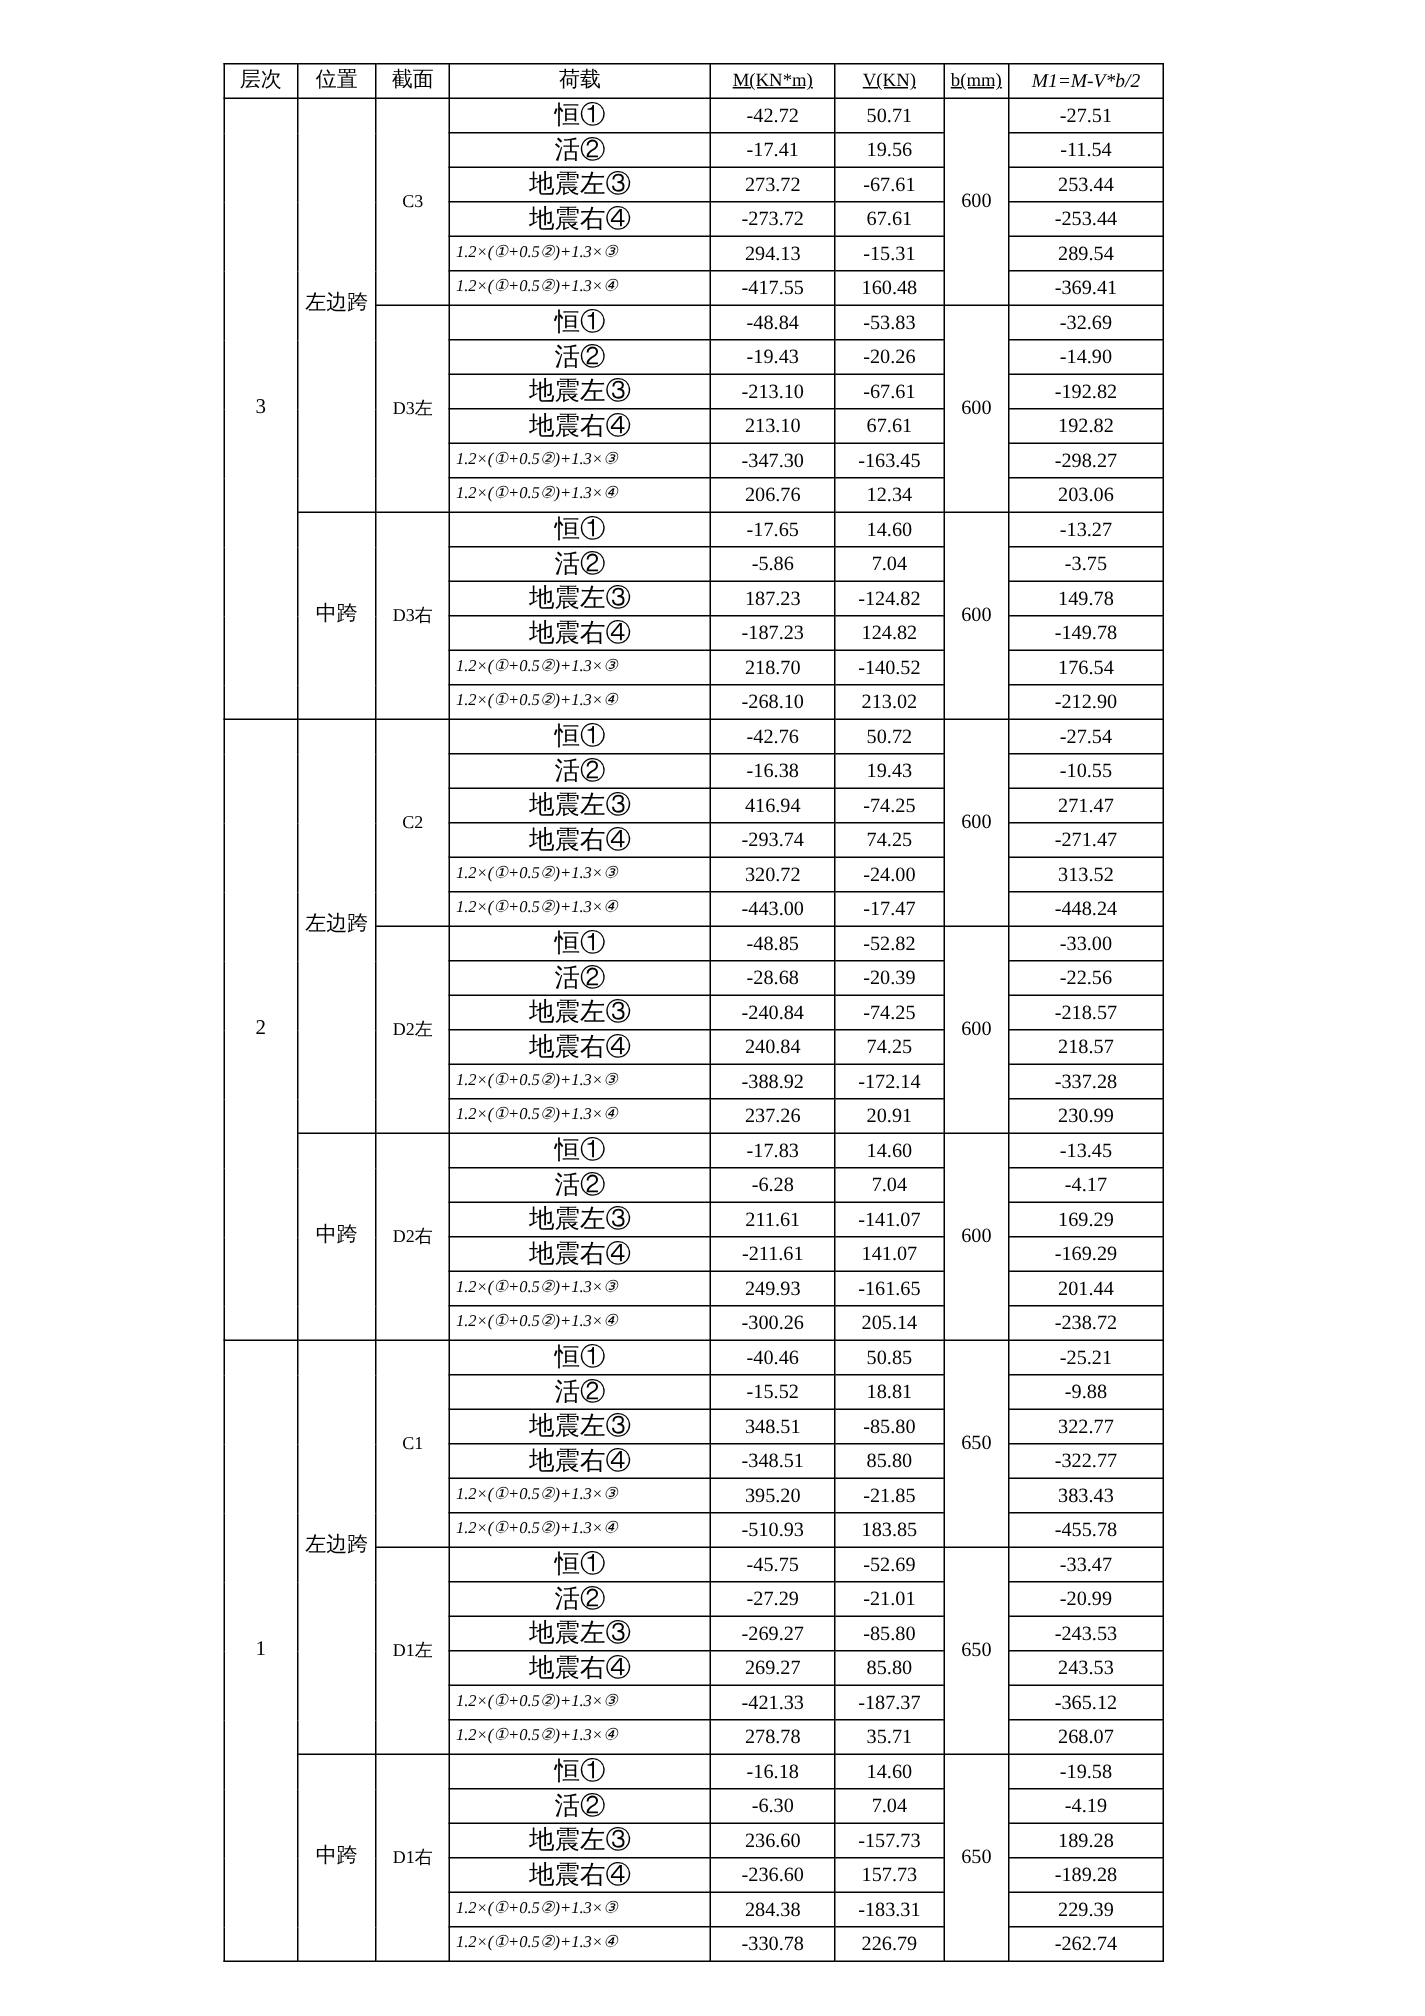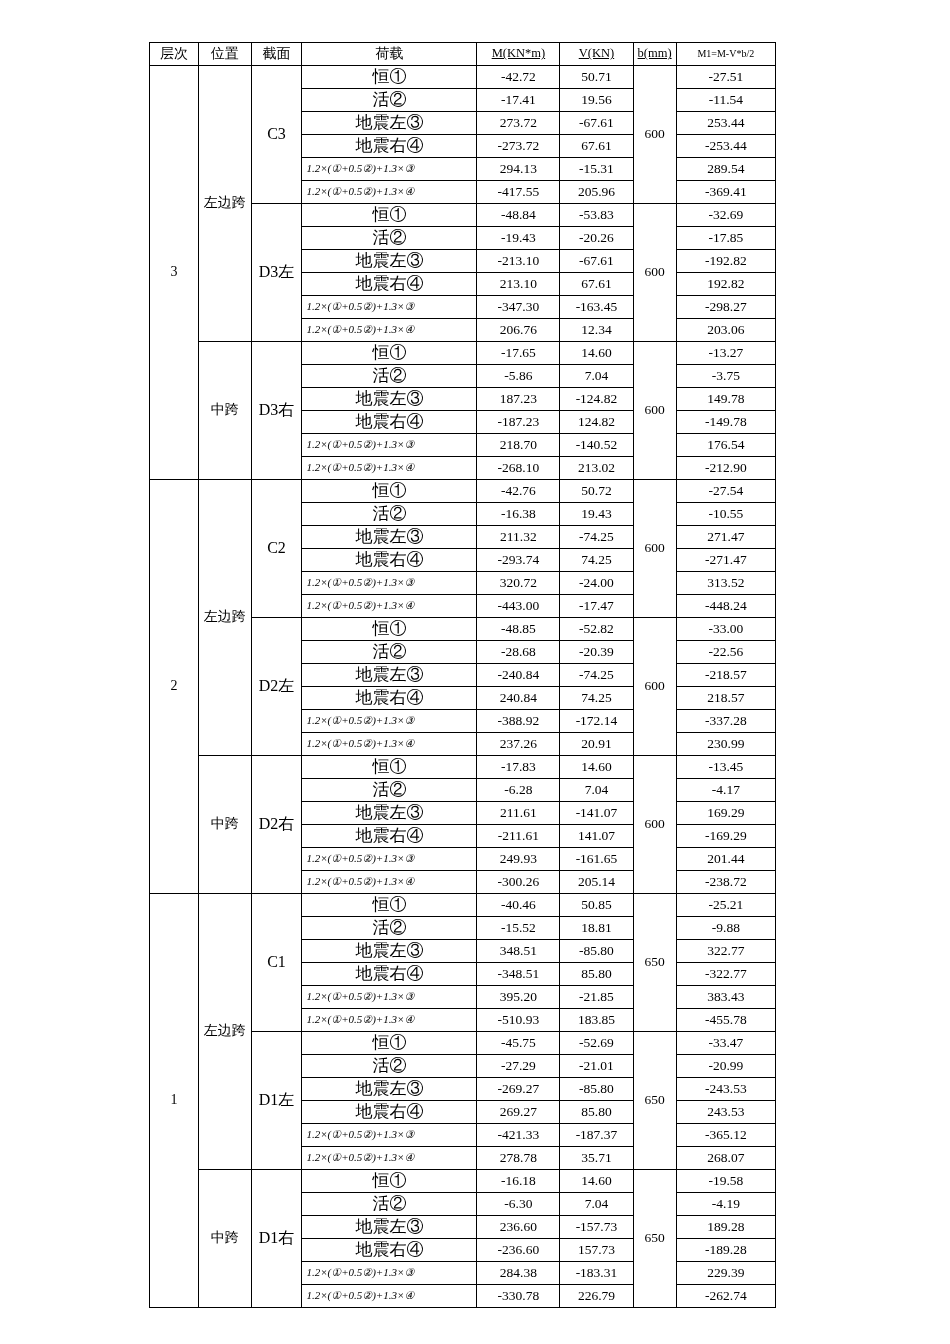--- a/index.html
+++ b/index.html
@@ -71,27 +71,28 @@
     font-family: "Liberation Serif", serif;
     font-size: 13.5px;
   }
   .floor-cell {
     font-size: 14px;
   }
   .pos-cell {
     font-size: 14px;
   }
   .sect-cell {
-    font-size: 16px;
+    font-size: 12px;
   }
   .b-cell {
     font-size: 13.5px;
   }
   .m1-head {
-    font-size: 10px;
+    font-size: 13px;
+    font-style: italic;
   }
 </style>
 </head>
 <body>
 
 <div class="page">
   <div class="table-wrap">
     <table class="grid">
       <colgroup>
         <col class="c-floor">
@@ -146,36 +147,36 @@
           </tr>
           <tr>
             <td class="load-cell formula">1.2×(①+0.5②)+1.3×③</td>
             <td class="num">294.13</td>
             <td class="num">-15.31</td>
             <td class="num">289.54</td>
           </tr>
           <tr>
             <td class="load-cell formula">1.2×(①+0.5②)+1.3×④</td>
             <td class="num">-417.55</td>
-            <td class="num">205.96</td>
+            <td class="num">160.48</td>
             <td class="num">-369.41</td>
           </tr>
           <tr>
             <td class="sect-cell" rowspan="6">D3左</td>
             <td class="load-cell">恒①</td>
             <td class="num">-48.84</td>
             <td class="num">-53.83</td>
             <td class="b-cell" rowspan="6">600</td>
             <td class="num">-32.69</td>
           </tr>
           <tr>
             <td class="load-cell">活②</td>
             <td class="num">-19.43</td>
             <td class="num">-20.26</td>
-            <td class="num">-17.85</td>
+            <td class="num">-14.90</td>
           </tr>
           <tr>
             <td class="load-cell">地震左③</td>
             <td class="num">-213.10</td>
             <td class="num">-67.61</td>
             <td class="num">-192.82</td>
           </tr>
           <tr>
             <td class="load-cell">地震右④</td>
             <td class="num">213.10</td>
@@ -244,21 +245,21 @@
             <td class="num">-27.54</td>
           </tr>
           <tr>
             <td class="load-cell">活②</td>
             <td class="num">-16.38</td>
             <td class="num">19.43</td>
             <td class="num">-10.55</td>
           </tr>
           <tr>
             <td class="load-cell">地震左③</td>
-            <td class="num">211.32</td>
+            <td class="num">416.94</td>
             <td class="num">-74.25</td>
             <td class="num">271.47</td>
           </tr>
           <tr>
             <td class="load-cell">地震右④</td>
             <td class="num">-293.74</td>
             <td class="num">74.25</td>
             <td class="num">-271.47</td>
           </tr>
           <tr>

